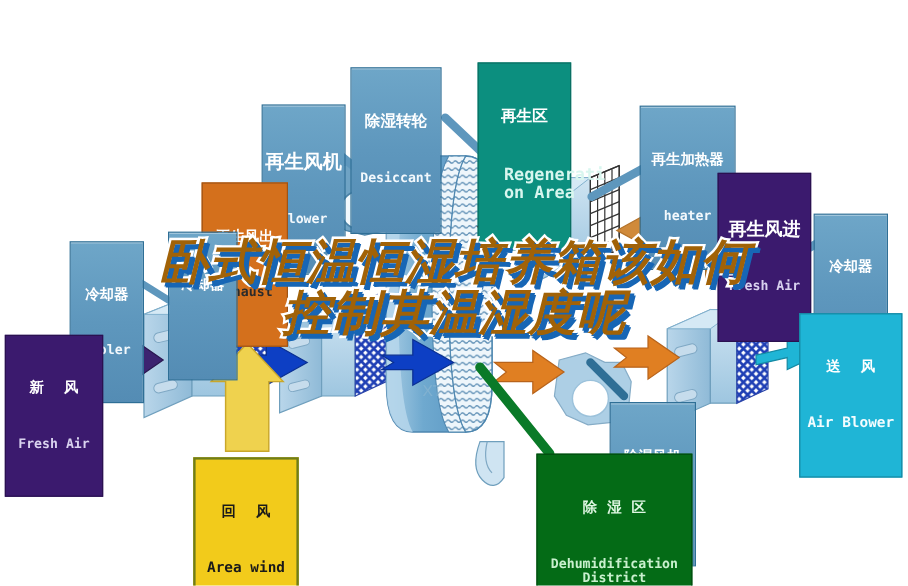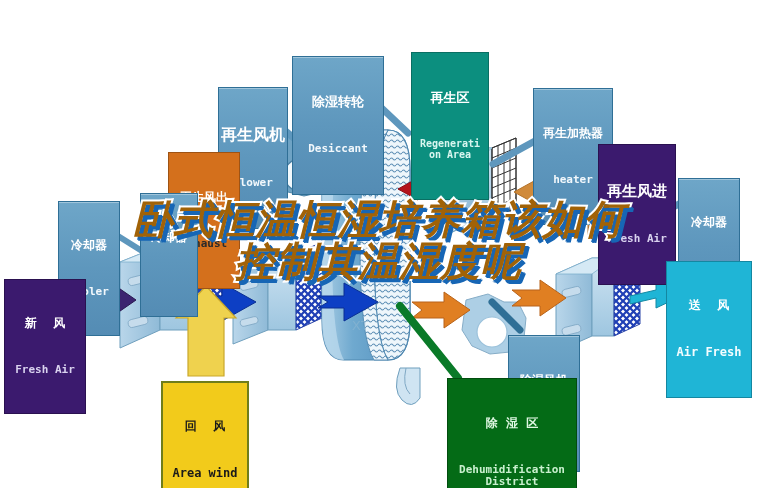--- a/index.html
+++ b/index.html
@@ -224,33 +224,33 @@
       <path d="M118,236 L150,256" stroke="#5e97bd" stroke-width="6" stroke-linecap="round"></path>
 
       <path d="M176,224 L214,250" stroke="#5e97bd" stroke-width="6" stroke-linecap="round"></path>
 
       <path d="M520,330 L492,302" stroke="#2f6f96" stroke-width="7" stroke-linecap="round"></path>
 
       <path d="M458,378 L400,306" stroke="#0a7a28" stroke-width="8" stroke-linecap="round"></path>
     </g>
   </svg>
 
-  <div class="lbl blue" style="left:292px;top:56px;width:92px;padding:3px 2px 4px;">
+  <div class="lbl blue" style="left:292px;top:56px;width:76px;padding:3px 2px 4px;">
     <span class="cn" style="font-size:13px;">除湿转轮</span>
     <span class="en" style="font-size:11px;">Desiccant</span>
   </div>
 
   <div class="lbl blue" style="left:218px;top:87px;width:70px;padding:3px 2px 4px;">
     <span class="cn" style="font-size:16px;text-align:center;">再生风机</span>
     <span class="en" style="font-size:11px;">Blower</span>
   </div>
 
-  <div class="lbl teal" style="left:411px;top:52px;width:78px;padding:3px 2px 4px;">
+  <div class="lbl teal" style="left:398px;top:52px;width:78px;padding:3px 2px 4px;">
     <span class="cn" style="font-size:13px;">再生区</span>
-    <span class="en" style="font-size:10px;">Regenerati
+    <span class="en" style="font-size:14px;margin-left:19px;">Regenerati
 on Area</span>
   </div>
 
   <div class="lbl blue" style="left:533px;top:88px;width:80px;padding:3px 2px 4px;">
     <span class="cn" style="font-size:12px;">再生加热器</span>
     <span class="en" style="font-size:11px;">heater</span>
   </div>
 
   <div class="lbl orange" style="left:168px;top:152px;width:72px;padding:3px 2px 4px;">
     <span class="cn" style="font-size:12px;">再生风出</span>
@@ -293,21 +293,21 @@
   </div>
 
   <div class="lbl green" style="left:447px;top:378px;width:130px;padding:3px 2px 4px;">
     <span class="cn" style="font-size:12px;">除  湿  区</span>
     <span class="en" style="font-size:11px;">Dehumidification
 District</span>
   </div>
 
   <div class="lbl cyan" style="left:666px;top:261px;width:86px;padding:2px 2px 3px;">
     <span class="cn" style="font-size:12px;">送    风</span>
-    <span class="en" style="font-size:12px;">Air Fresh</span>
+    <span class="en" style="font-size:12px;">Air Blower</span>
   </div>
 
   <div id="title">
     <span class="ln">卧式恒温恒湿培养箱该如何</span>
     <span class="ln">控制其温湿度呢</span>
   </div>
 
 </div>
 
 </body></html>

